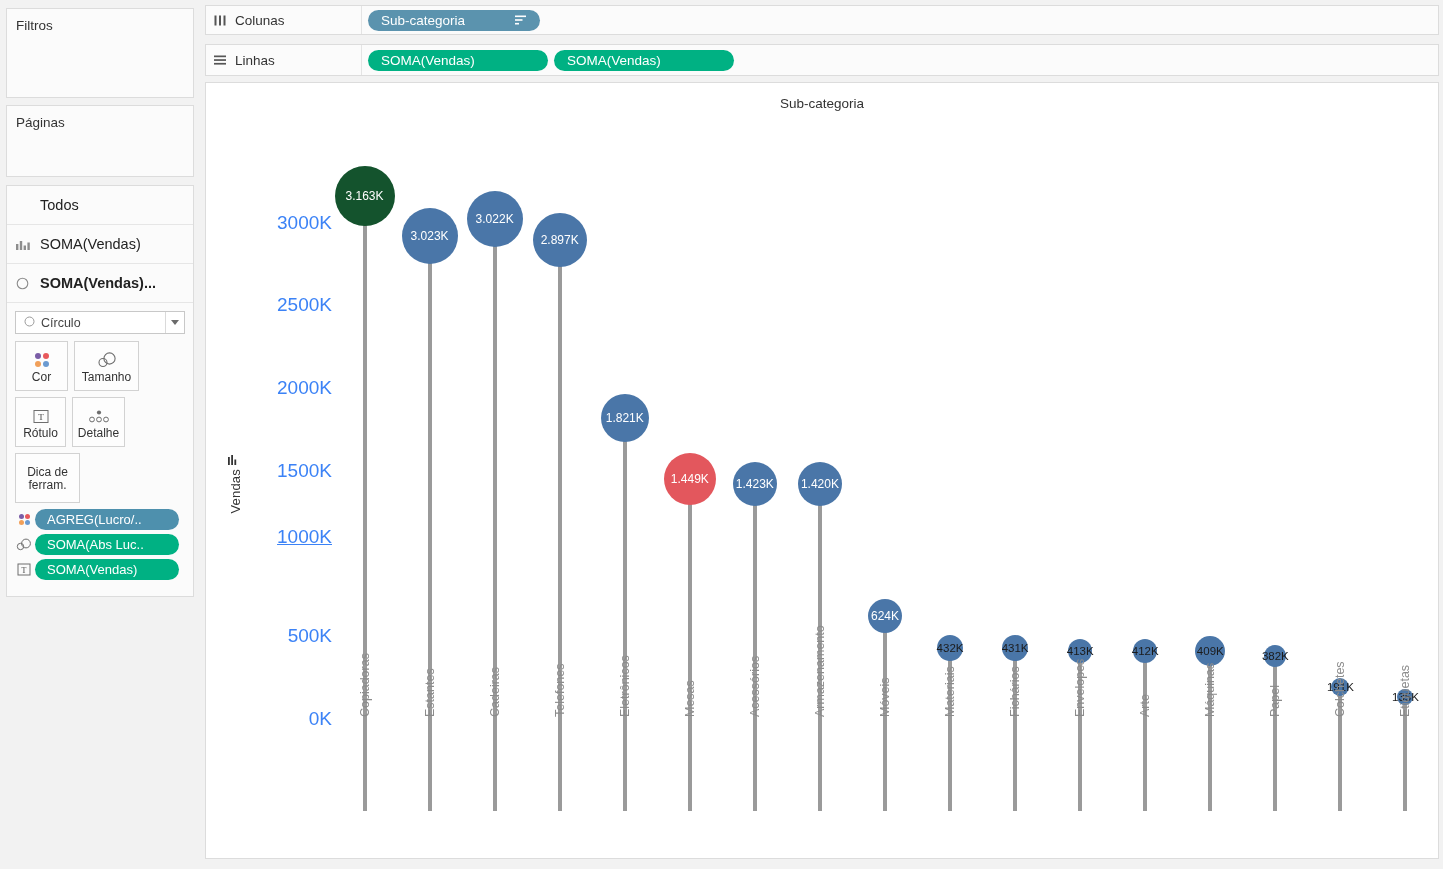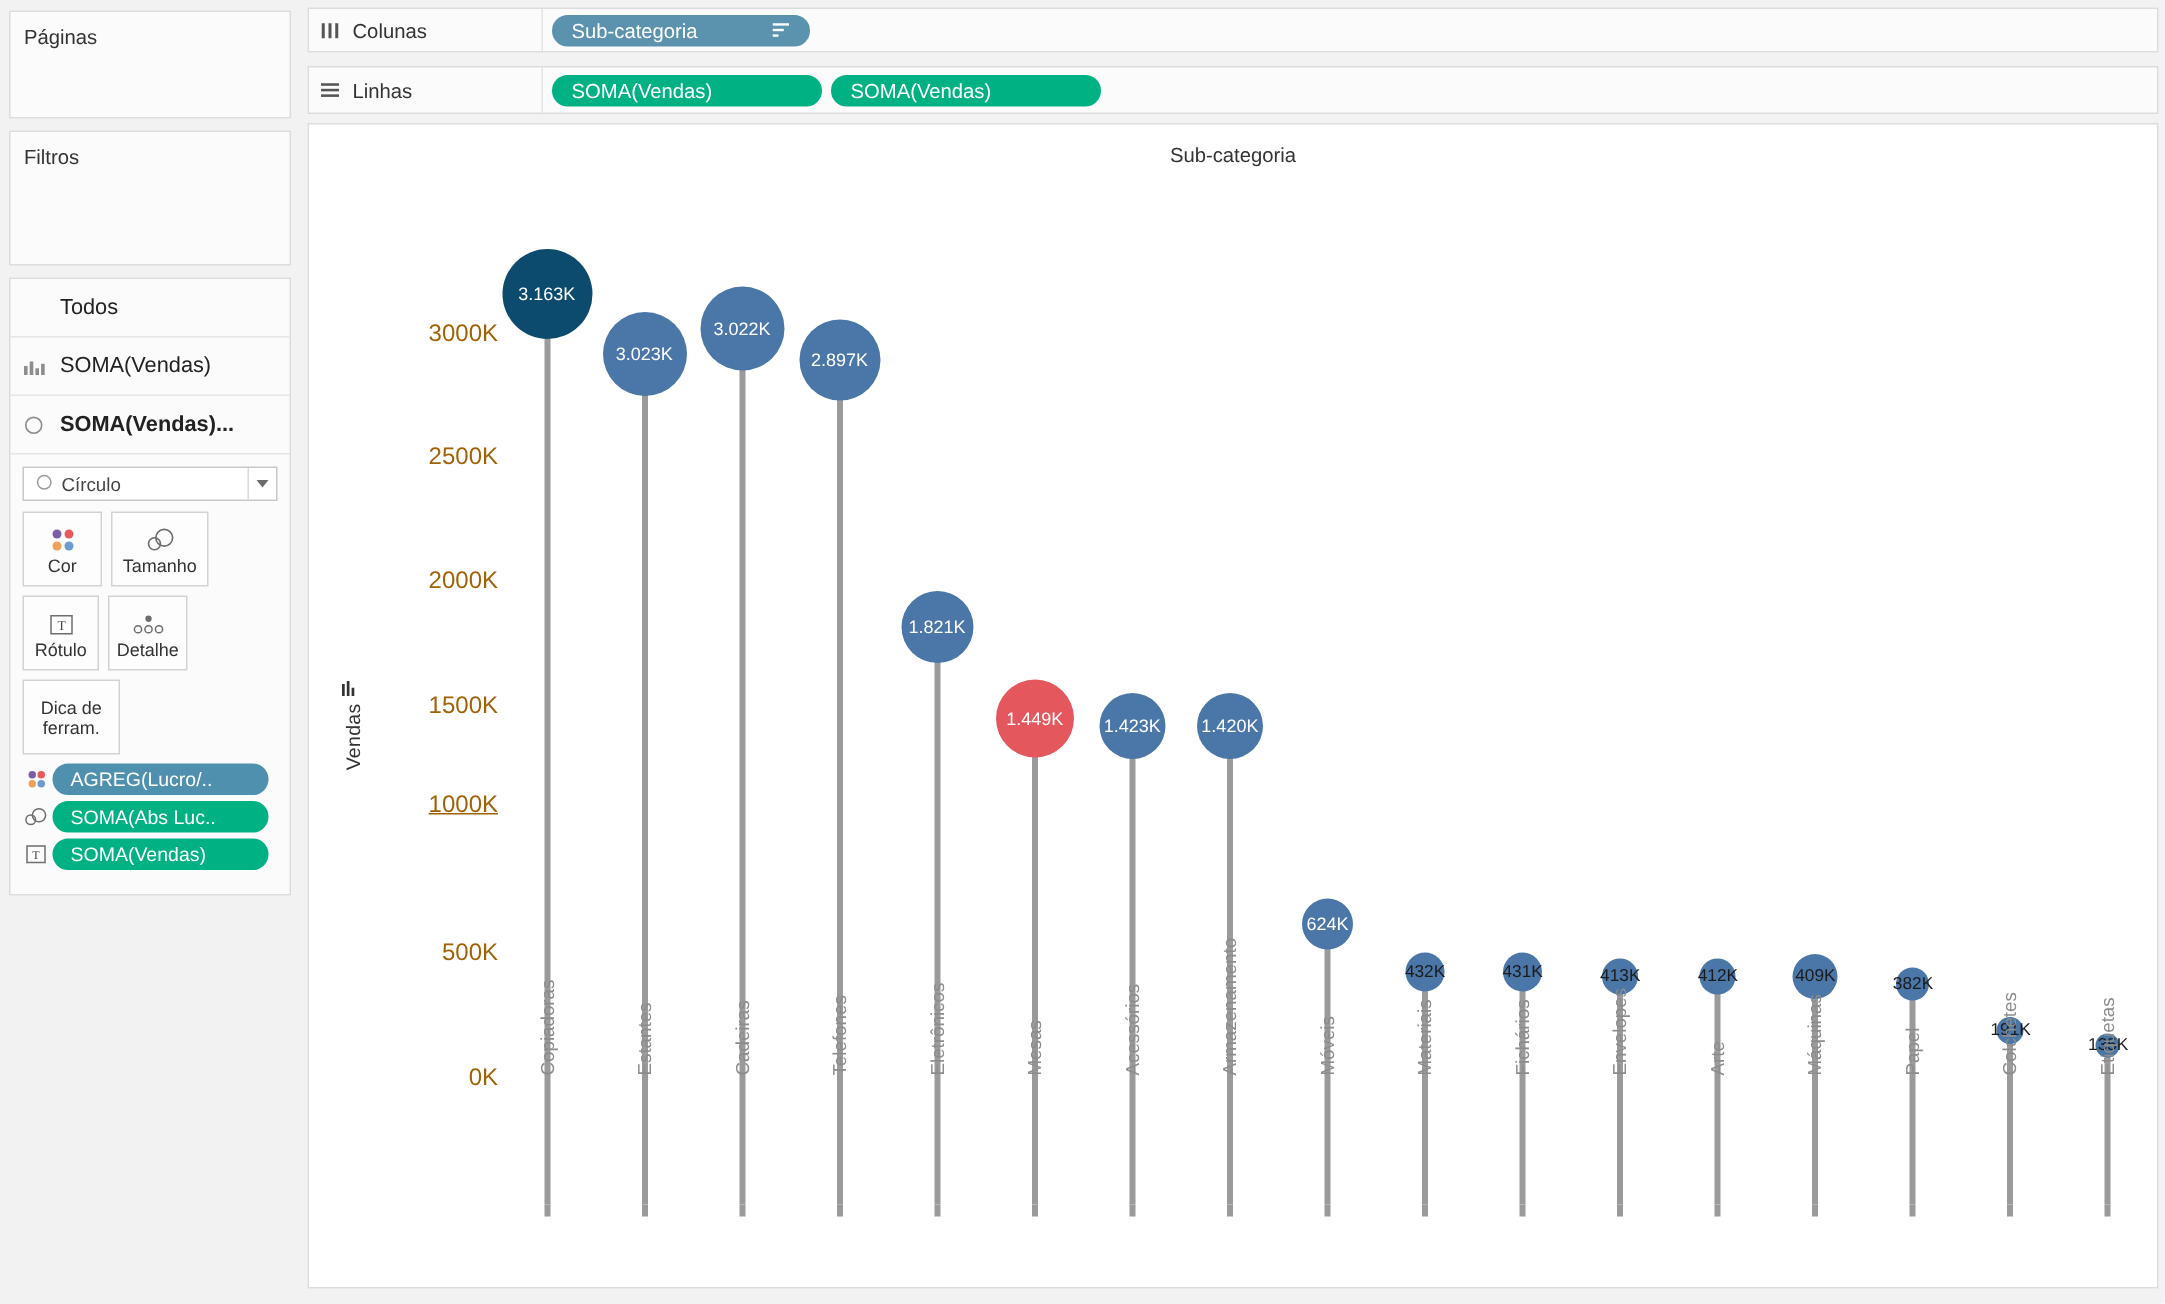--- a/index.html
+++ b/index.html
@@ -120,21 +120,21 @@
   }
   #axis-title {
     position: absolute; left: 22px; top: 386px;
     font-size: 13px; color: #333;
     writing-mode: vertical-rl; transform: rotate(180deg);
     letter-spacing: .2px;
   }
   #axis-title-ico { position: absolute; left: 22px; top: 368px; }
 
   .ytick {
-    position: absolute; right: 0; font-size: 16px; color: #a16207;
+    position: absolute; right: 0; font-size: 19px; color: #3b82f6;
     text-align: right; transform: translateY(-50%); white-space: nowrap;
   }
   #yaxis { position: absolute; left: 40px; top: 0; width: 86px; height: 777px; }
 
   #plot { position: absolute; left: 126px; top: 0; right: 0; height: 777px; }
 
   .stem {
     position: absolute; width: 4px; background: #9a9a9a;
   }
   .mark-circle {
@@ -158,26 +158,26 @@
   }
   .xlab-wrap { position: absolute; top: 634px; }
 </style>
 </head>
 <body>
 
 <div id="app">
 
   <div class="left-col">
 
+    <div class="card" id="filters-card">
+      <div class="card-title">Filtros</div>
+    </div>
+
     <div class="card" id="pages-card">
       <div class="card-title">Páginas</div>
-    </div>
-
-    <div class="card" id="filters-card">
-      <div class="card-title">Filtros</div>
     </div>
 
     <div class="card" id="marks-card">
 
       <div class="marks-row all">
         <span>Todos</span>
       </div>
 
       <div class="marks-row">
         <span class="mrk-ico">
@@ -358,21 +358,21 @@
         <div class="ytick" style="top: 636px;">0K</div>
         <div class="ytick" style="top: 553.273px;">500K</div>
         <div class="ytick" style="top: 454px; text-decoration: underline;">1000K</div>
         <div class="ytick" style="top: 387.818px;">1500K</div>
         <div class="ytick" style="top: 305.091px;">2000K</div>
         <div class="ytick" style="top: 222.364px;">2500K</div>
         <div class="ytick" style="top: 139.636px;">3000K</div>
       </div>
     <div id="plot">
         <div class="stem" style="left: 30.5294px; top: 112.667px; height: 607.333px;"></div>
-        <div class="mark-circle" style="left: 32.5294px; top: 112.667px; width: 60px; height: 60px; background: #0c4a6e; text-align: right;">
+        <div class="mark-circle" style="left: 32.5294px; top: 112.667px; width: 60px; height: 60px; background: #14532d; text-align: right;">
           <span>3.163K</span>
         </div>
         <div class="tickmark" style="left: 30.5294px; top: 720px;"></div>
         <div class="stem" style="left: 95.5882px; top: 135.831px; height: 584.169px;"></div>
         <div class="mark-circle" style="left: 97.5882px; top: 153px; width: 56px; height: 56px; background: rgb(74, 118, 168);">
           <span>3.023K</span>
         </div>
         <div class="tickmark" style="left: 95.5882px; top: 720px;"></div>
         <div class="stem" style="left: 160.647px; top: 135.996px; height: 584.004px;"></div>
         <div class="mark-circle" style="left: 162.647px; top: 135.996px; width: 56px; height: 56px; background: rgb(74, 118, 168);">

